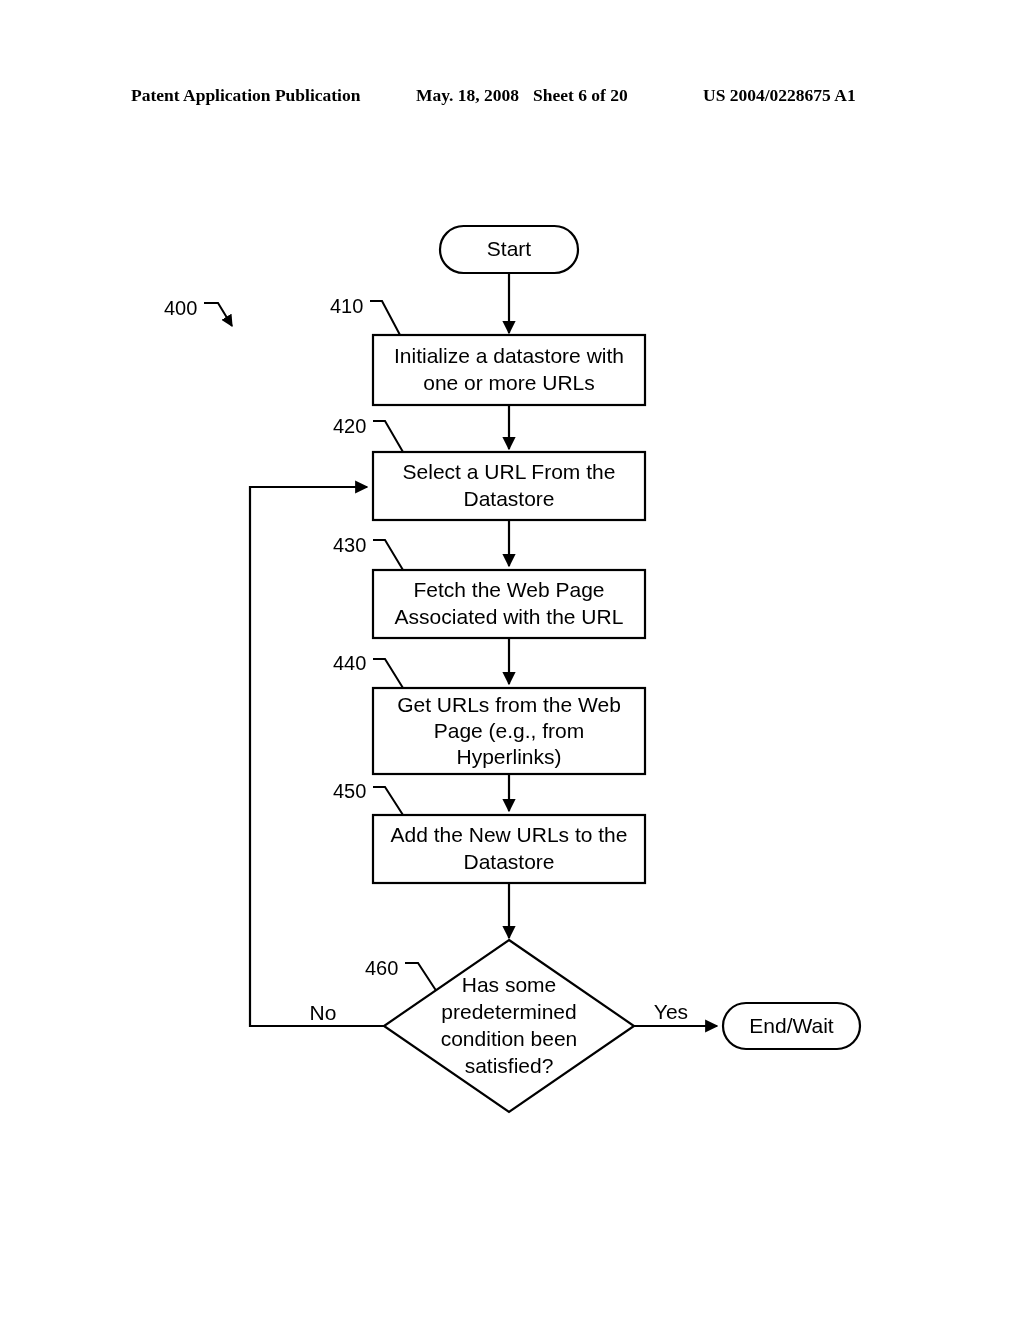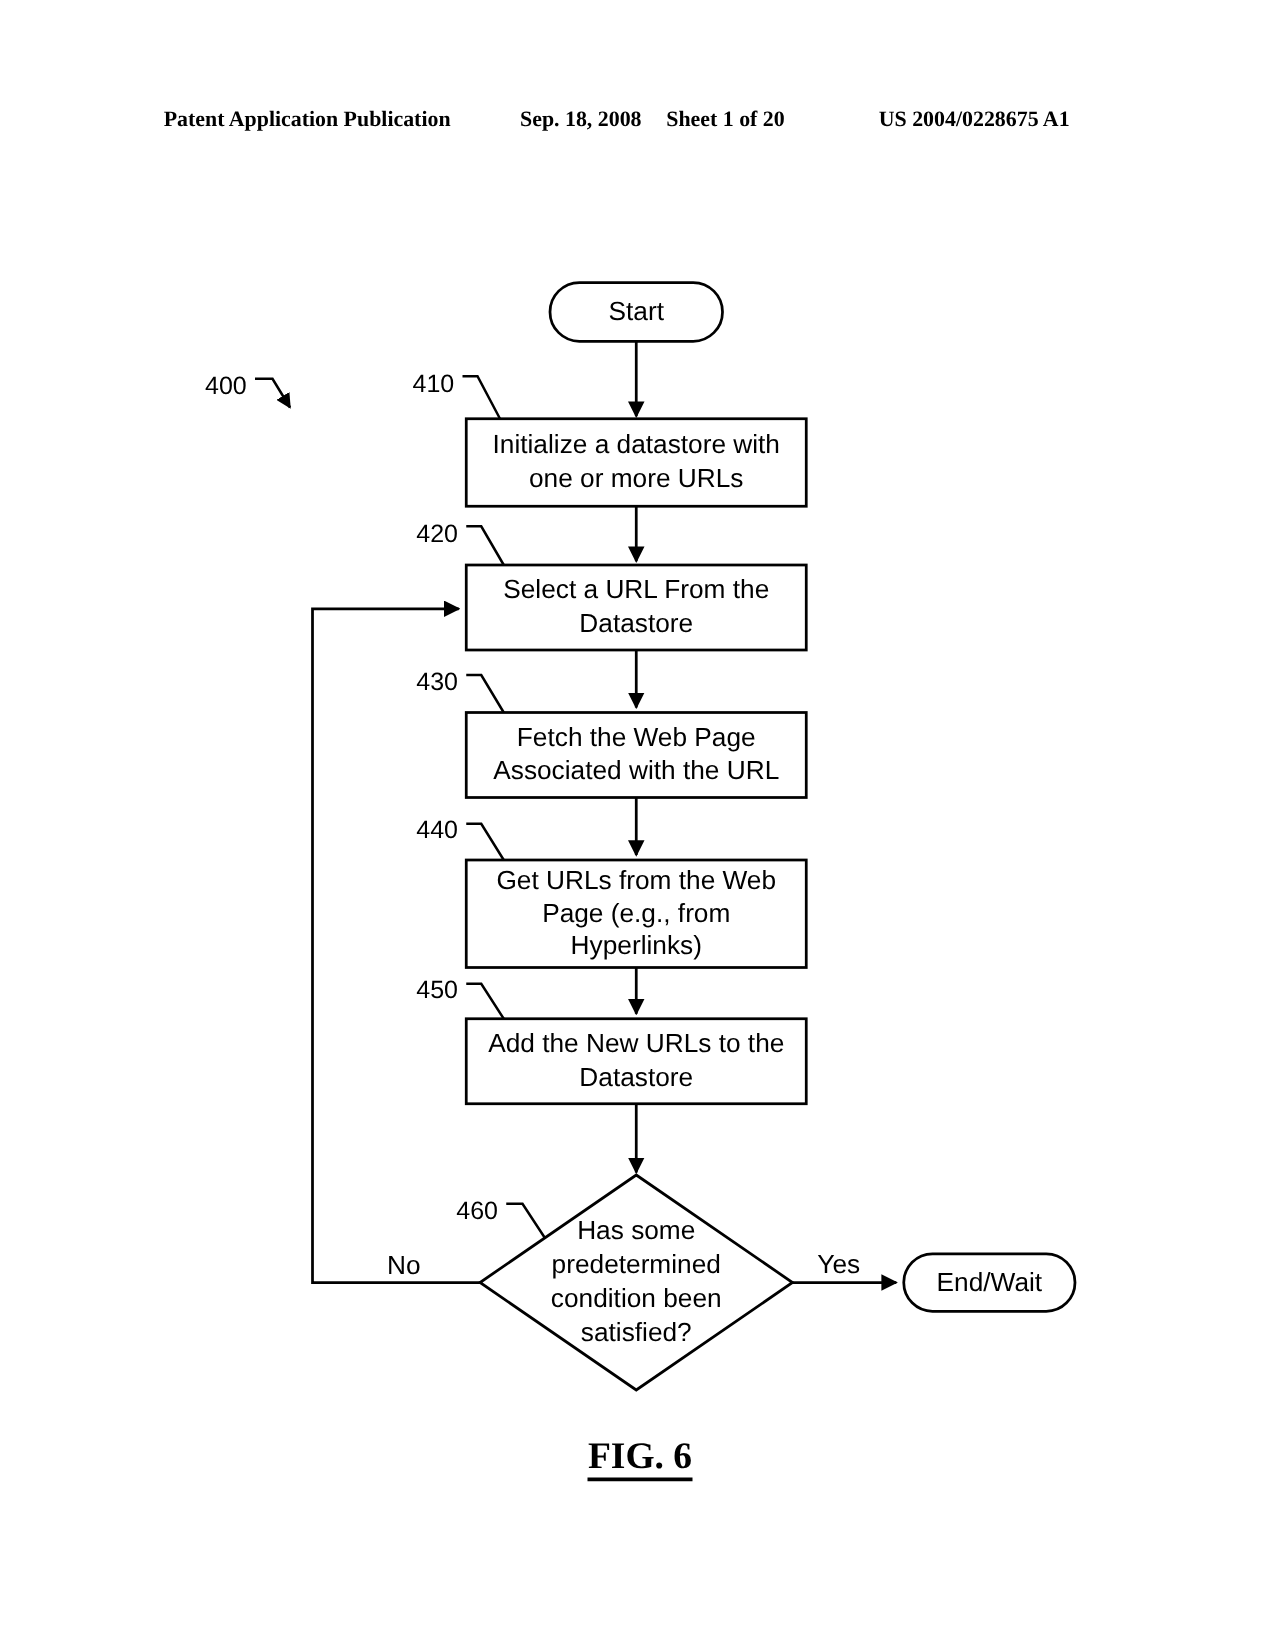--- a/index.html
+++ b/index.html
@@ -95,22 +95,22 @@
     padding-bottom: 1px;
   }
 </style>
 </head>
 <body>
 
 <div id="page">
 
   <div class="header">
     <span class="hdr-pub">Patent Application Publication</span>
-    <span class="hdr-date">Sep. 18, 2008</span>
-    <span class="hdr-sheet">Sheet 1 of 20</span>
+    <span class="hdr-date">May. 18, 2008</span>
+    <span class="hdr-sheet">Sheet 6 of 20</span>
     <span class="hdr-num">US 2004/0228675 A1</span>
   </div>
 
   <svg id="flow" viewBox="0 0 1024 1320">
     <defs>
       <marker id="arrow" viewBox="0 0 10 10" refX="9" refY="5" markerWidth="6" markerHeight="6" orient="auto-start-reverse">
         <path d="M 0 0 L 10 5 L 0 10 z" fill="#000000"></path>
       </marker>
     </defs>
 
@@ -190,17 +190,14 @@
       <path class="connector" d="M 634 1026 L 717 1026" marker-end="url(#arrow)"></path>
       <text class="branch-label" x="671" y="1013">Yes</text>
     </g>
 
     <g>
       <rect class="shape" x="723" y="1003" width="137" height="46" rx="23" ry="23"></rect>
       <text class="node-label" x="791.5" y="1027">End/Wait</text>
     </g>
   </svg>
 
-  <div class="fig-caption">
-    <span>FIG. 6</span>
-  </div>
 
 </div>
 
 </body></html>

